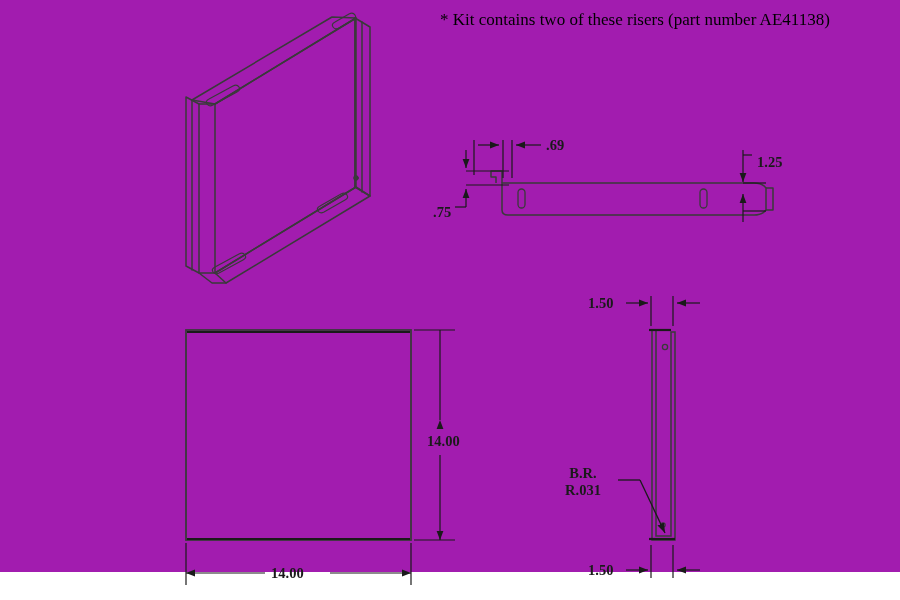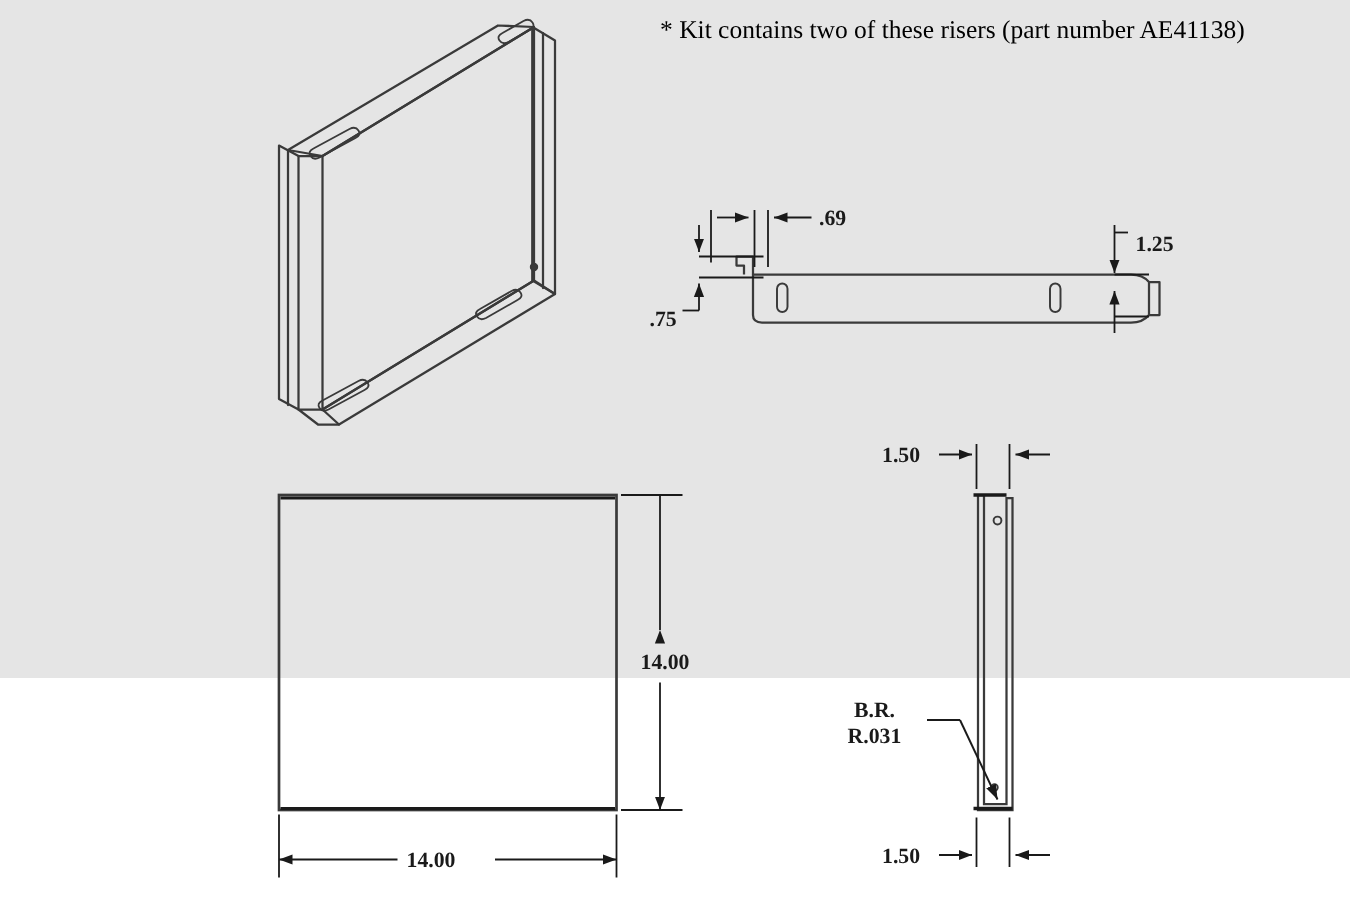--- a/index.html
+++ b/index.html
@@ -10,22 +10,22 @@
   }
   body {
     font-family: "Liberation Serif", serif;
     width: 900px;
     height: 600px;
     overflow: hidden;
   }
   #drawing-sheet {
     position: relative;
     width: 900px;
-    height: 452px;
-    background: #e5e5e5;
+    height: 572px;
+    background: #a21caf;
   }
   #drawing-svg {
     position: absolute;
     top: 0;
     left: 0;
     width: 900px;
     height: 600px;
   }
   .note-text {
     font-family: "Liberation Serif", serif;

